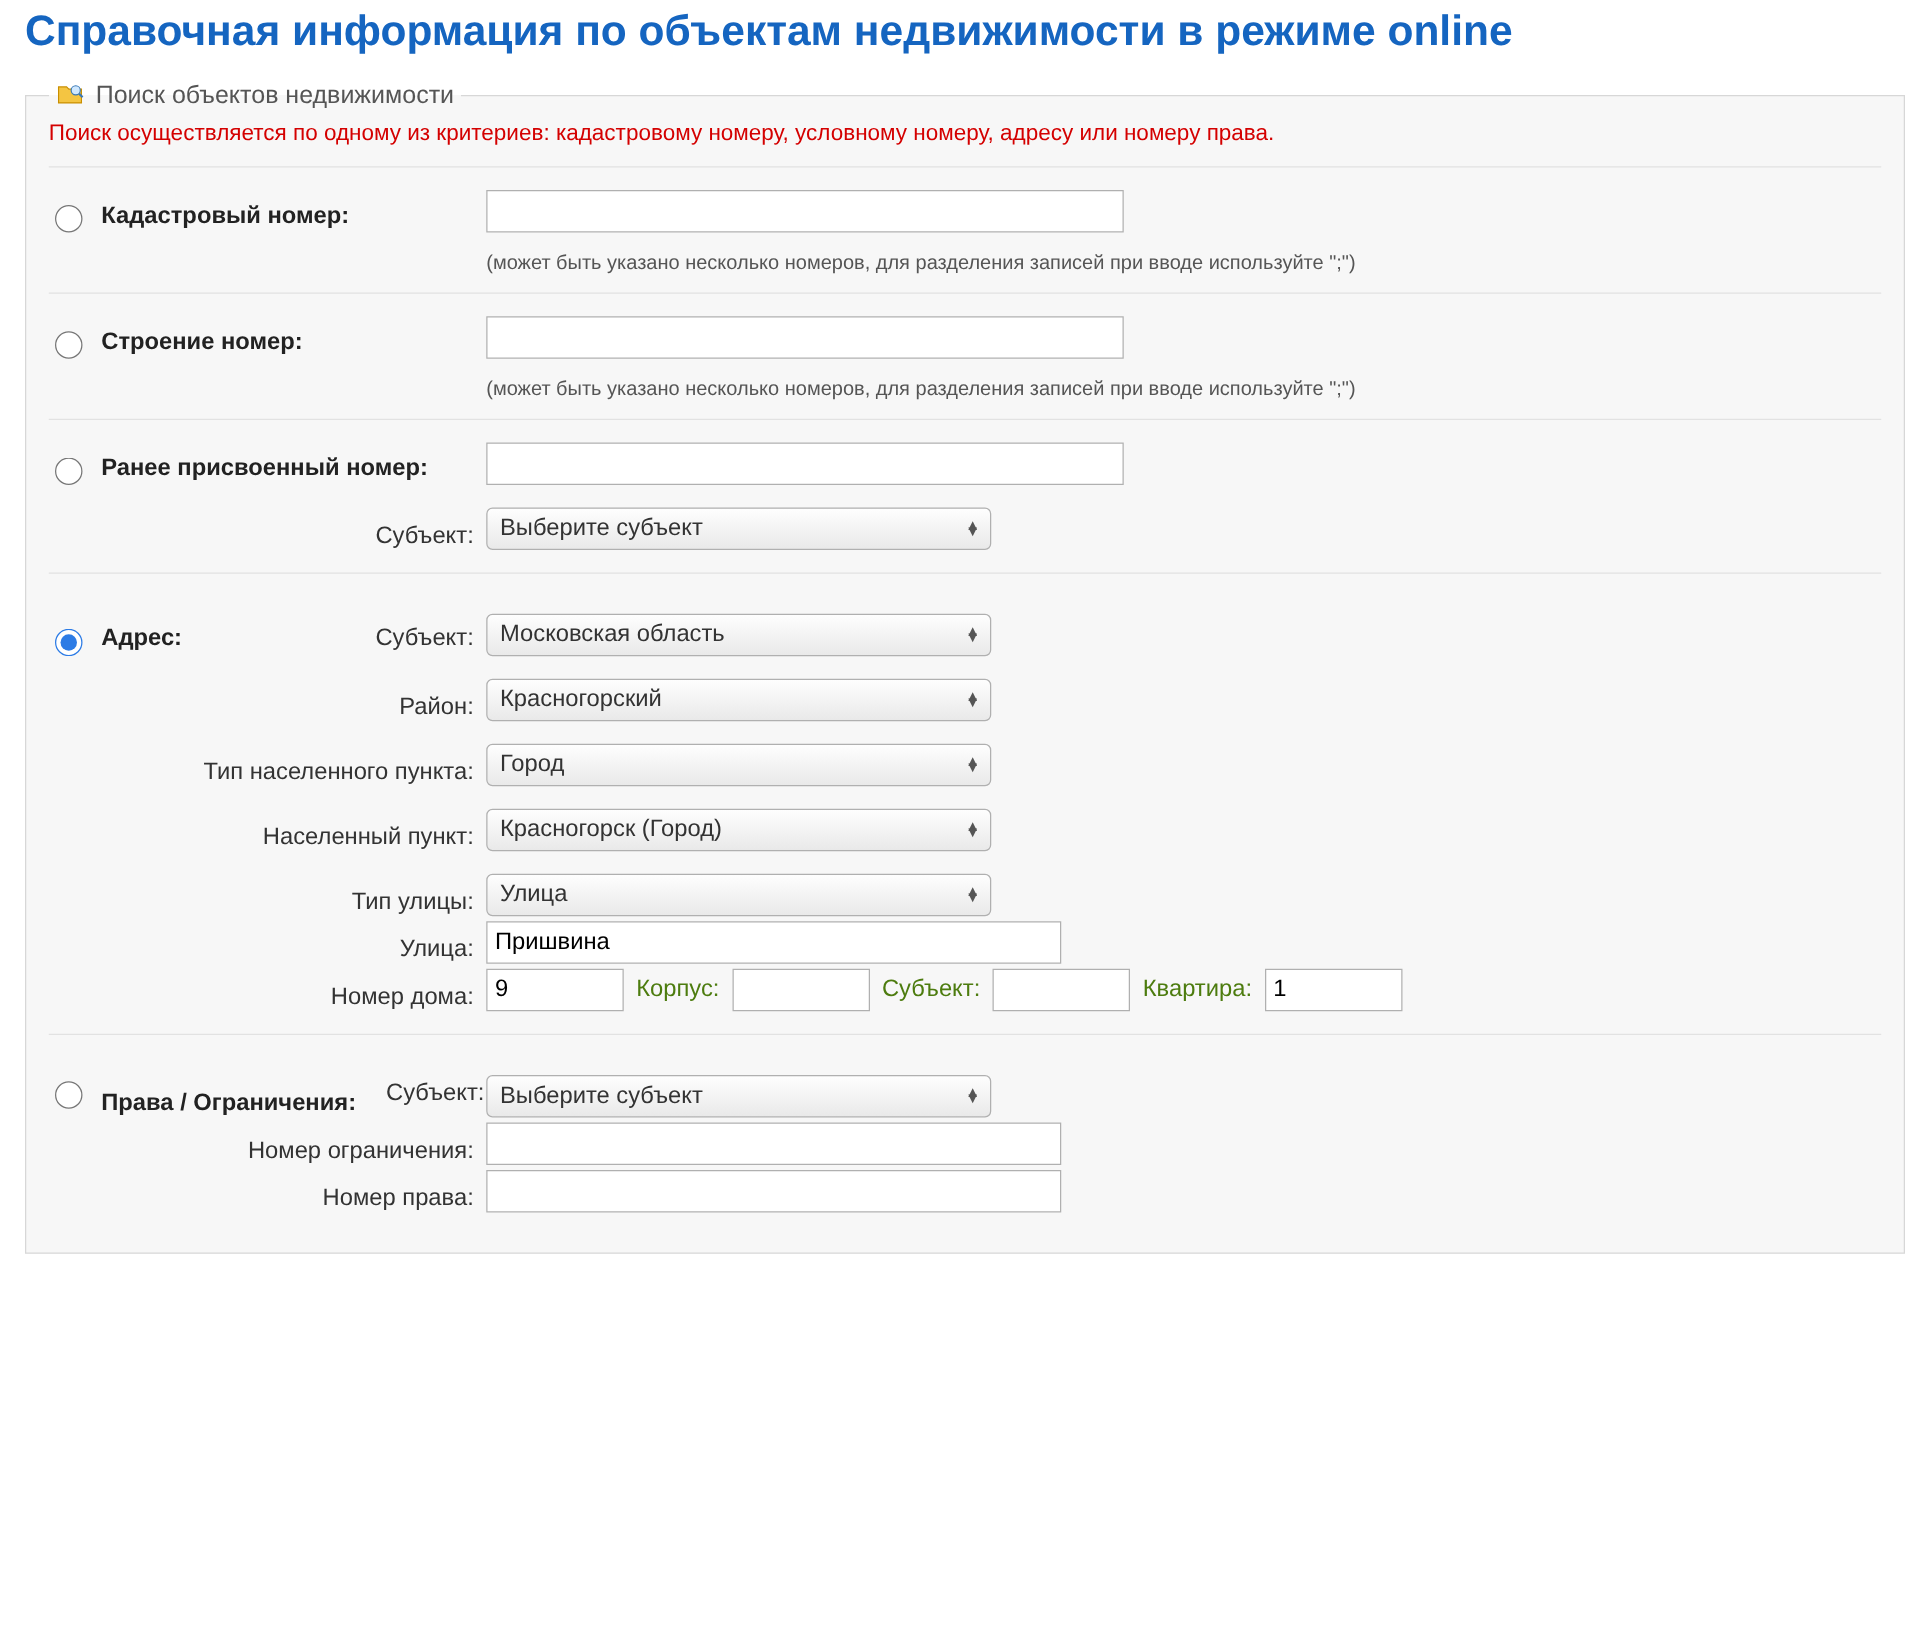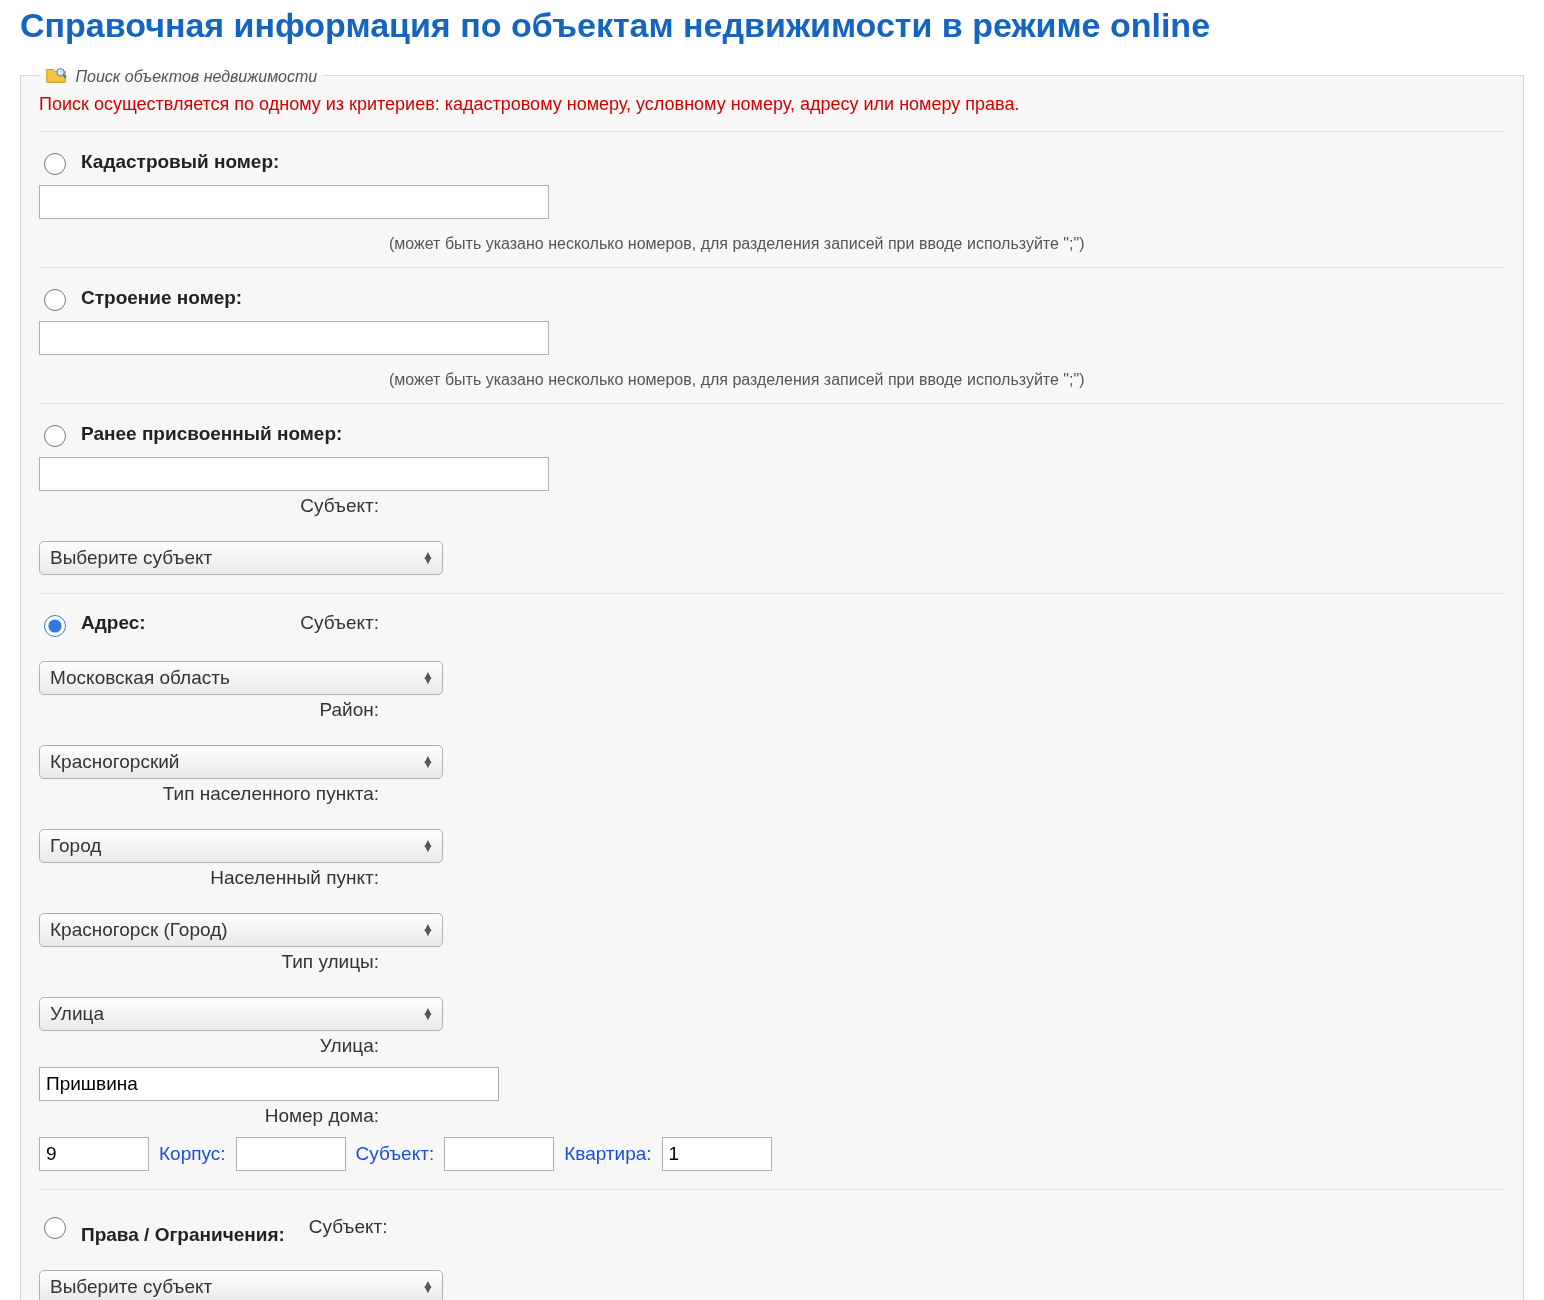--- a/index.html
+++ b/index.html
@@ -20,22 +20,21 @@
     }
     fieldset.panel {
       border: 1px solid #d7d7d7;
       background: #f7f7f7;
       padding: 0 18px 14px 18px;
       margin: 0;
     }
     fieldset.panel > legend {
       padding: 0 6px;
       color: #555;
-      font-size: 16px;
-      font-style: italic;
+      font-size: 20px;
     }
     .legend-icon {
       display: inline-block;
       width: 22px;
       height: 20px;
       vertical-align: -3px;
       margin-right: 4px;
     }
     .hint {
       color: #d40000;
@@ -43,24 +42,23 @@
       line-height: 1.4;
       margin: 6px 0 14px 0;
     }
     .section {
       border-top: 1px solid #e2e2e2;
       padding: 14px 0 14px 0;
     }
     .section:first-of-type { border-top: none; padding-top: 0; }
     .row {
       display: flex;
-      align-items: flex-start;
+      align-items: flex-end;
       gap: 10px;
       margin: 4px 0;
-      flex-direction: column;
     }
     .row .field-col {
       flex: 0 0 auto;
     }
     .radio-wrap {
       display: flex;
       align-items: center;
       gap: 12px;
       flex-shrink: 0;
       width: 340px;
@@ -134,21 +132,21 @@
       line-height: 0.45;
       color: #555;
       font-size: 12px;
     }
     .house-row {
       display: flex;
       align-items: center;
       gap: 10px;
       flex-wrap: nowrap;
     }
-    .house-row .mini-label { font-size: 19px; color: #1d4ed8; white-space: nowrap; }
+    .house-row .mini-label { font-size: 19px; color: #4d7c0f; white-space: nowrap; }
     .house-row input[type="text"] { width: 110px; }
     .footer-bar {
       display: flex;
       justify-content: center;
       padding: 10px 0 0 0;
       border-top: 1px solid #e2e2e2;
       margin-top: 4px;
     }
     .submit-btn {
       background: linear-gradient(#2f7fc6, #1c69b3);

